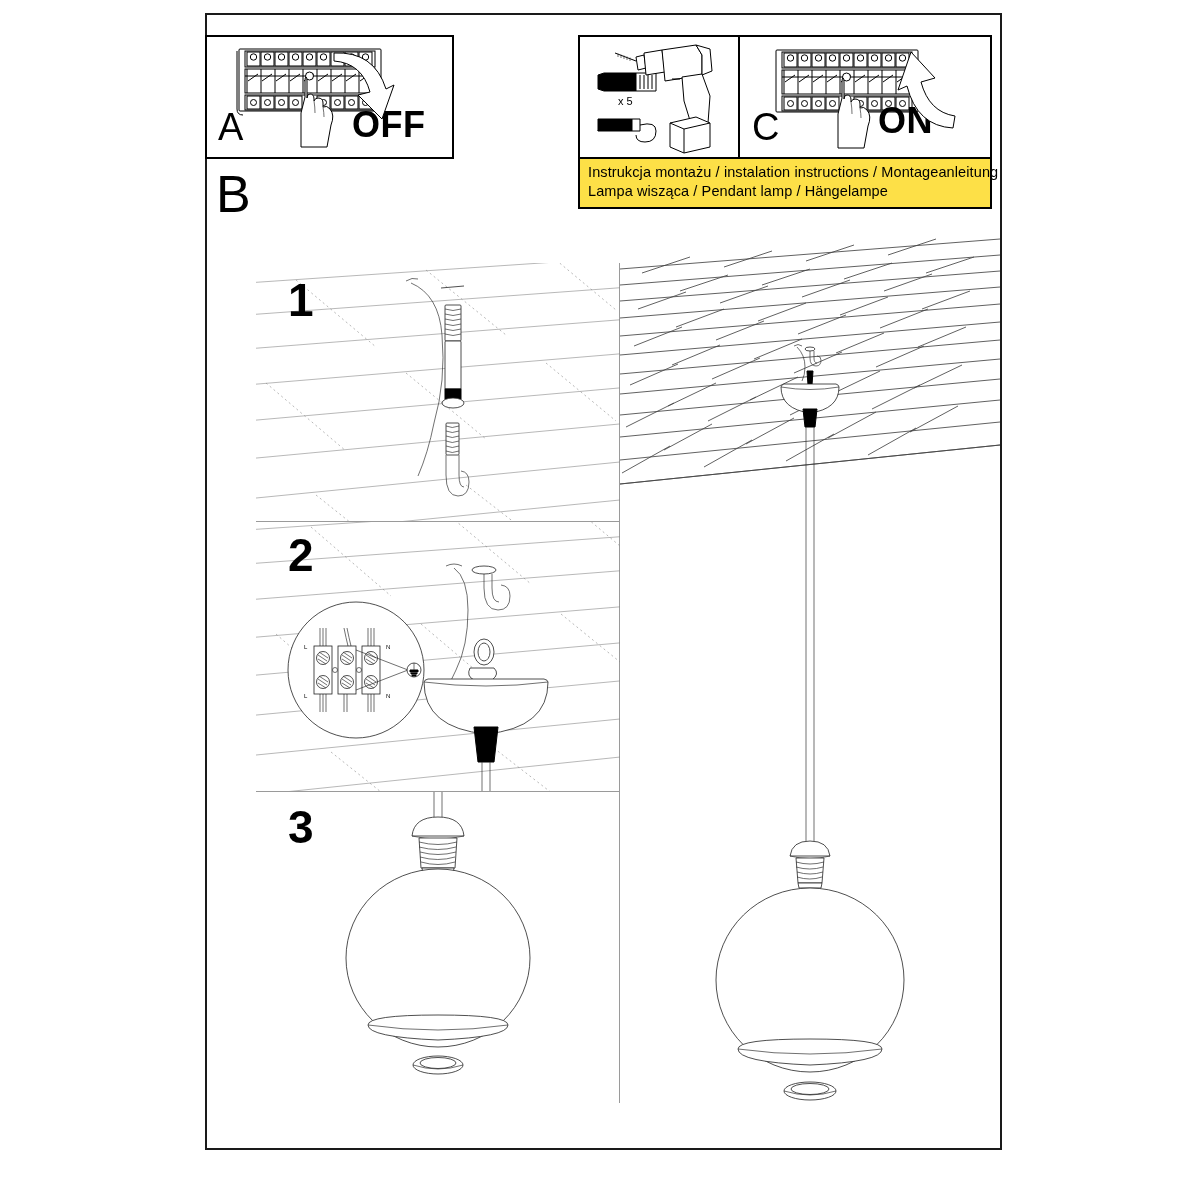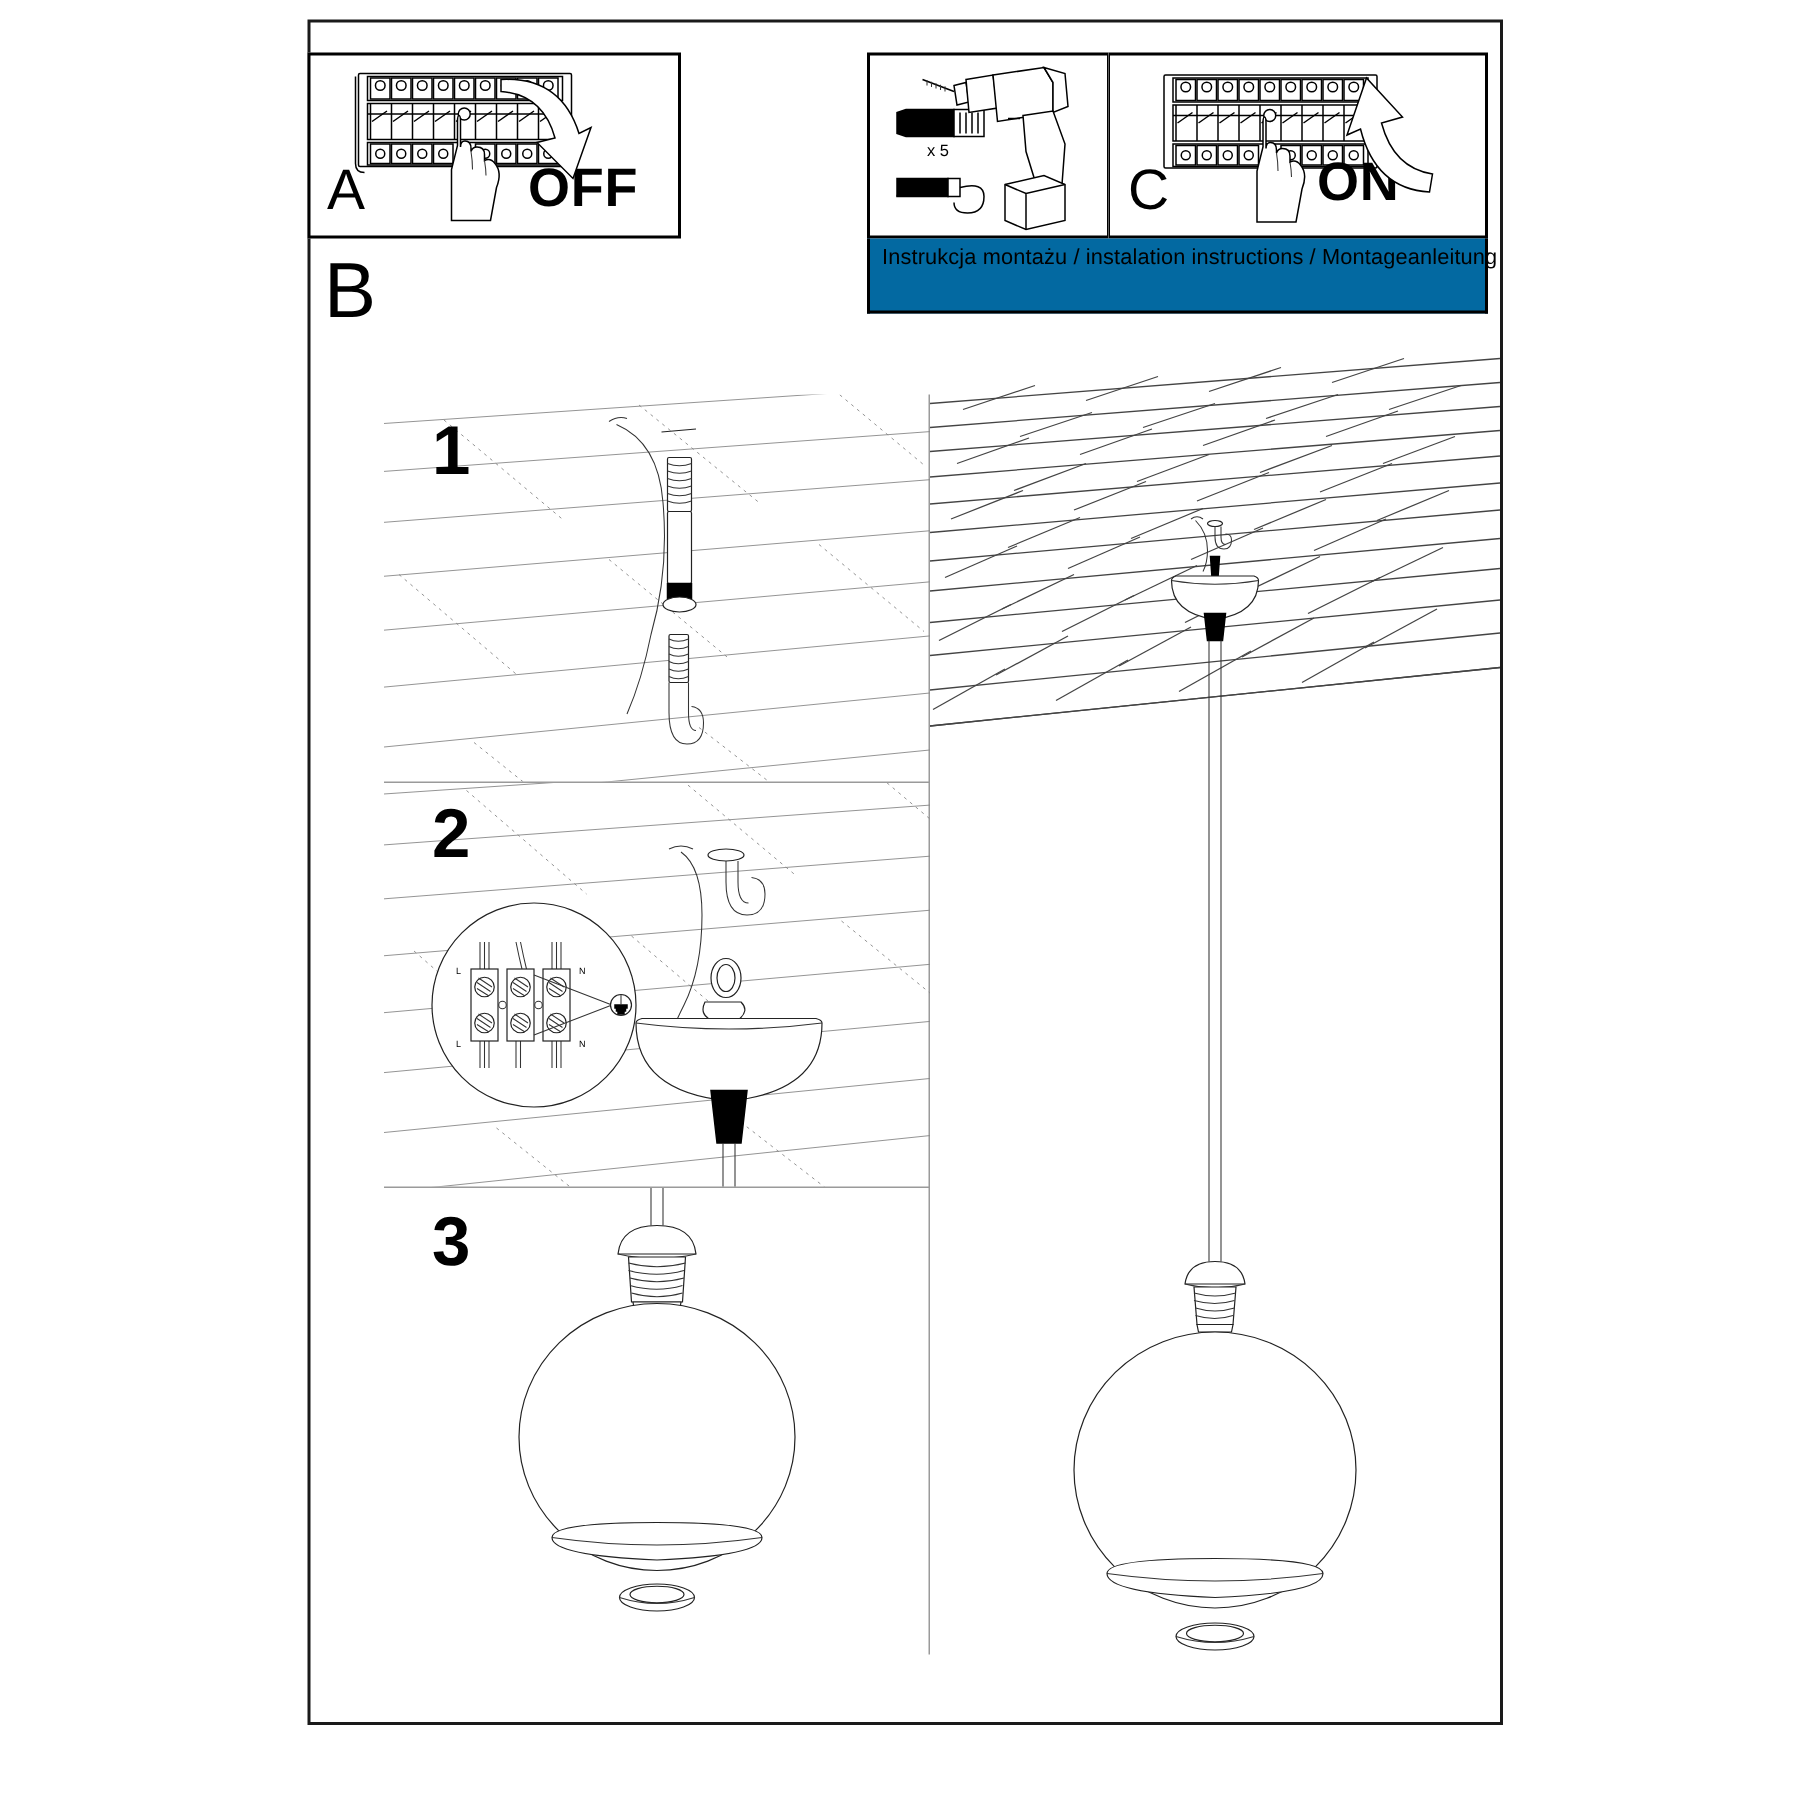--- a/index.html
+++ b/index.html
@@ -12,21 +12,21 @@
               border:2.5px solid #1a1a1a;box-sizing:border-box;background:#fff;}
 
   
   #box-a{left:205px;top:35px;width:249px;height:124px;
          border:2.5px solid #000;box-sizing:border-box;background:#fff;}
   #box-parts{left:578px;top:35px;width:161px;height:124px;
          border:2.5px solid #000;box-sizing:border-box;background:#fff;border-right-width:1.5px;}
   #box-c{left:739px;top:35px;width:253px;height:124px;
          border:2.5px solid #000;box-sizing:border-box;background:#fff;border-left-width:1.5px;}
   #box-text{left:578px;top:159px;width:414px;height:50px;
-         border:2.5px solid #000;border-top:none;box-sizing:border-box;background:#0369a1;
+         border:2.5px solid #000;border-top:none;box-sizing:border-box;background:#fde047;
          padding:4px 8px 0 8px;}
   #box-text .line{font-size:14.5px;line-height:19px;white-space:nowrap;letter-spacing:0.1px;}
 
   .label-A{left:218px;top:108px;font-size:38px;line-height:38px;font-weight:400;}
   .label-C{left:752px;top:108px;font-size:38px;line-height:38px;font-weight:400;}
   .label-B{left:216px;top:168px;font-size:52px;line-height:52px;font-weight:400;}
   .word-off{left:352px;top:107px;font-size:36px;line-height:36px;font-weight:700;letter-spacing:0.5px;text-align:center;}
   .word-on{left:878px;top:103px;font-size:36px;line-height:36px;font-weight:700;letter-spacing:0.5px;}
   .xone{left:618px;top:96px;font-size:11px;line-height:11px;}
 
@@ -218,20 +218,21 @@
   </svg>
 </div>
 <div class="abs label-C">C</div>
 <div class="abs word-on">ON</div>
 <svg class="abs" style="left:893px;top:40px;" width="80" height="95" viewBox="0 0 80 95">
   <path class="wh" d="M60 88 Q24 86 14 46 L5 50 L18 12 L42 38 L28 42 Q36 72 62 76 Z" stroke-width="2"></path>
 </svg>
 
 <div class="abs" id="box-text">
   <div class="line">Instrukcja montażu / instalation instructions / Montageanleitung</div>
+  <div class="line">Lampa wisząca / Pendant lamp / Hängelampe</div>
 </div>
 
 <div class="abs" id="main-grid">
 
   <div class="abs" id="left-col">
 
     <div class="abs cell-border" style="left:0;top:0;width:364px;height:259px;overflow:hidden;">
       <svg class="abs" style="left:0;top:0;" width="364" height="259" viewBox="0 0 364 259">
         <g class="ln-ceil-l">
           <path d="M-10 20 L374 -6"></path>

